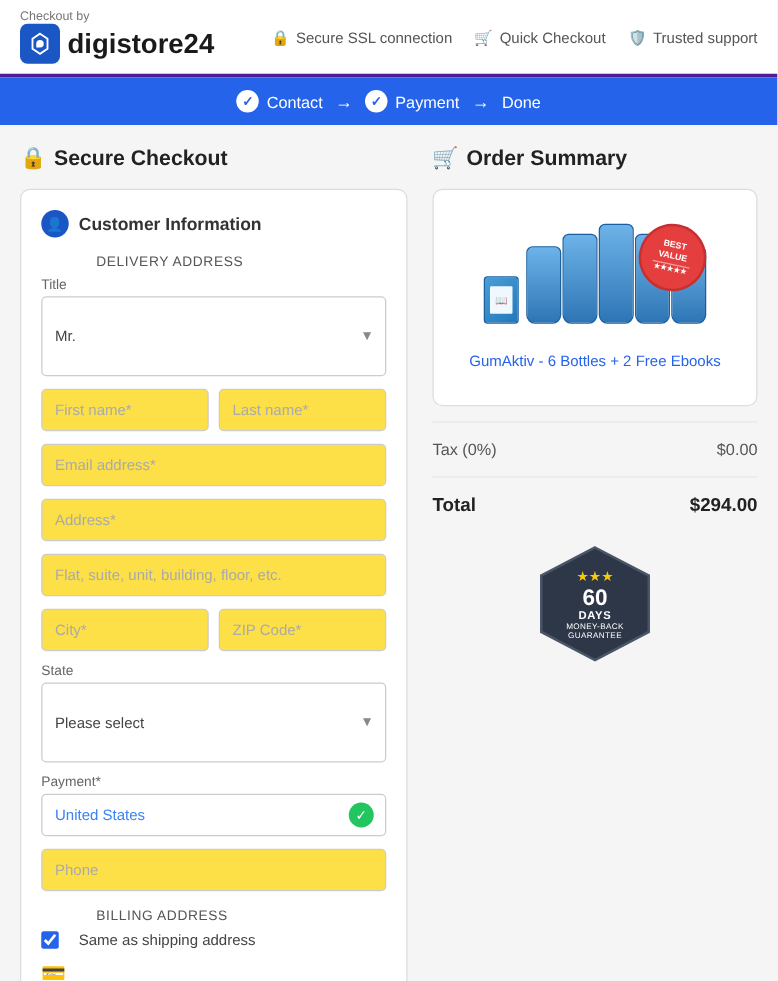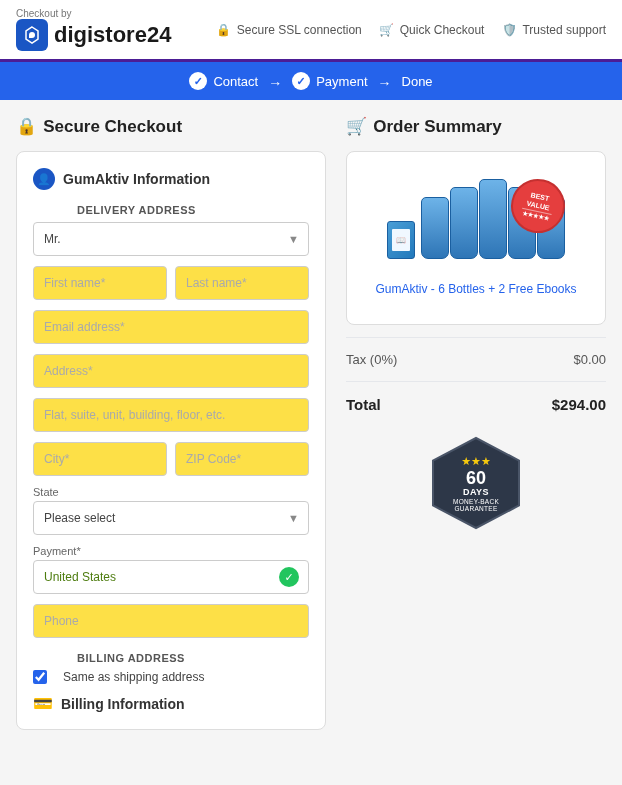--- a/index.html
+++ b/index.html
@@ -25,47 +25,47 @@
     .main { display: flex; gap: 0; padding: 16px; background: #f5f5f5; }
 
     
     .left-col { width: 310px; flex-shrink: 0; }
     .section-title { font-size: 17px; font-weight: bold; color: #222; margin-bottom: 14px; display: flex; align-items: center; gap: 6px; }
 
     .form-card { background: #fff; border: 1px solid #ddd; border-radius: 8px; padding: 16px; }
     .customer-info-header { display: flex; align-items: center; gap: 8px; font-size: 14px; font-weight: 600; color: #333; margin-bottom: 14px; }
     .ci-icon { width: 22px; height: 22px; background: #1a56c4; border-radius: 50%; display: flex; align-items: center; justify-content: center; color: white; font-size: 11px; }
 
-    .section-label { font-size: 11px; font-weight: bold; letter-spacing: 0.5px; color: #555; margin-bottom: 6px; text-transform: uppercase; padding-left: 44px; }
+    .section-label { font-size: 11px; font-weight: normal; letter-spacing: 0.5px; color: #555; margin-bottom: 6px; text-transform: uppercase; padding-left: 44px; }
     .field-label { font-size: 11px; color: #666; margin-bottom: 3px; }
 
     .form-group { margin-bottom: 10px; }
     .form-row { display: flex; gap: 8px; margin-bottom: 10px; }
     .form-row .form-group { flex: 1; margin-bottom: 0; }
 
     input[type="text"], input[type="email"], input[type="tel"] {
       width: 100%; padding: 9px 10px; border: 1px solid #ccc; border-radius: 4px;
       font-size: 12px; color: #444; outline: none; background: #fde047;
     }
     input::placeholder { color: #aaa; }
 
     .select-wrapper { position: relative; }
     .select-wrapper select {
-      width: 100%; padding: 9px 10px; border: 1px solid #ccc; border-radius: 4px;
+      width: 100%; padding: 24px 10px; border: 1px solid #ccc; border-radius: 4px;
       font-size: 12px; color: #444; appearance: none; background: #fff; outline: none;
     }
     .select-wrapper .chevron {
       position: absolute; right: 10px; top: 50%; transform: translateY(-50%);
       pointer-events: none; color: #888; font-size: 11px;
     }
 
     .country-wrapper { position: relative; }
     .country-wrapper select {
       width: 100%; padding: 9px 36px 9px 10px; border: 1px solid #ccc; border-radius: 4px;
-      font-size: 12px; color: #4d7c0f; appearance: none; background: #fff; outline: none;
+      font-size: 12px; color: #3b82f6; appearance: none; background: #fff; outline: none;
     }
     .country-check { position: absolute; right: 10px; top: 50%; transform: translateY(-50%);
       width: 20px; height: 20px; background: #22c55e; border-radius: 50%;
       display: flex; align-items: center; justify-content: center; color: white; font-size: 11px; }
 
     .billing-section { margin-top: 14px; }
     .checkbox-row { display: flex; align-items: center; gap: 16px; margin-bottom: 10px; }
     .checkbox-row input[type="checkbox"] { width: 14px; height: 14px; accent-color: #2563eb; }
     .checkbox-row label { font-size: 12px; color: #444; }
 
@@ -144,26 +144,27 @@
   <div class="left-col">
     <div class="section-title">
       <span>🔒</span>
       <span>Secure Checkout</span>
     </div>
 
     <div class="form-card">
 
       <div class="customer-info-header">
         <div class="ci-icon">👤</div>
-        <span>GumAktiv Information</span>
+        <span>Customer Information</span>
       </div>
 
       <div class="section-label">DELIVERY ADDRESS</div>
 
       <div class="form-group">
+        <div class="field-label">Title</div>
         <div class="select-wrapper">
           <select>
             <option>Mr.</option>
             <option>Mrs.</option>
             <option>Ms.</option>
             <option>Dr.</option>
           </select>
           <span class="chevron">▼</span>
         </div>
       </div>
@@ -236,21 +237,20 @@
       </div>
 
       <div class="billing-section">
         <div class="section-label">BILLING ADDRESS</div>
         <div class="checkbox-row">
           <input type="checkbox" id="same-shipping" checked="" style="">
           <label for="same-shipping">Same as shipping address</label>
         </div>
         <div class="billing-info-header">
           <span class="billing-icon">💳</span>
-          <span>Billing Information</span>
         </div>
       </div>
     </div>
   </div>
 
   <div class="right-col">
     <div class="order-summary-title">
       <span>🛒</span>
       <span>Order Summary</span>
     </div>

